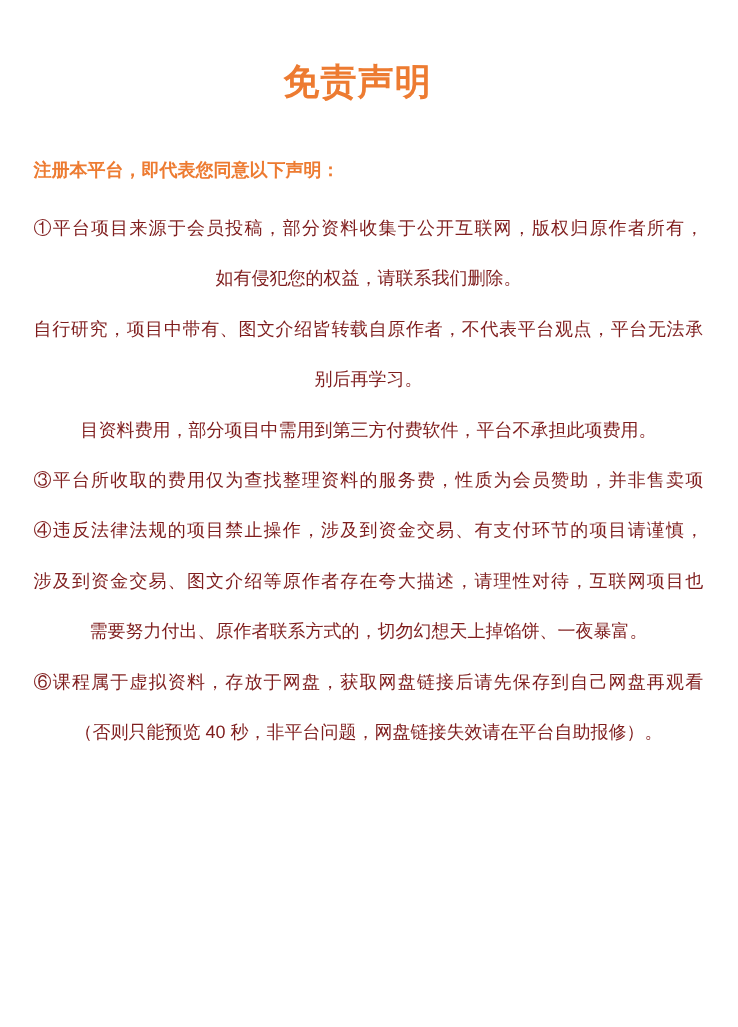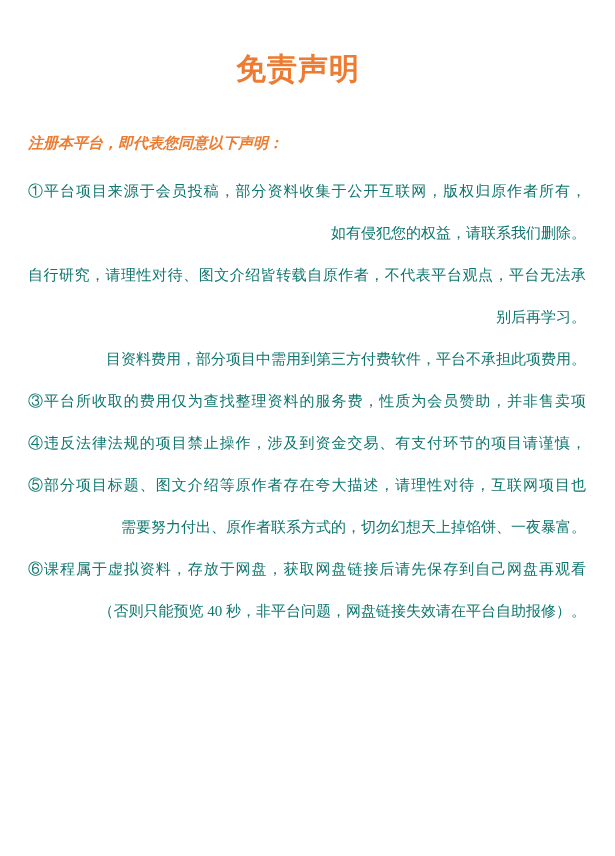--- a/index.html
+++ b/index.html
@@ -30,62 +30,61 @@
   }
   .lead {
     position: absolute;
     left: 28px;
     top: 132px;
     width: 558px;
     font-size: 15px;
     line-height: 22px;
     font-weight: 700;
     color: #ED7B31;
-    font-style: italic;
   }
   .body {
     position: absolute;
     left: 28px;
     top: 170px;
     width: 558px;
     color: #3A3A3A;
   }
   .line {
     height: 42px;
     line-height: 42px;
     font-size: 15px;
     overflow: hidden;
     word-break: break-all;
     overflow-wrap: anywhere;
-    text-align: right;
+    text-align: center;
     white-space: normal;
   }
   .line.justify {
     text-align: justify;
     text-align-last: justify;
   }
   .line.justify::after {
     content: "";
     display: inline-block;
     width: 100%;
     height: 0;
   }
 </style>
 </head>
 <body>
 
 <div class="page" style="background: rgb(255, 255, 255);">
   <h1 class="title" style="color: rgb(237, 123, 49);">免责声明</h1>
   <div class="lead" style="color: rgb(237, 123, 49);">注册本平台，即代表您同意以下声明：</div>
-  <div class="body" id="doc-body" style="color: #0f766e; font-family: Liberation Serif, serif;">
+  <div class="body" id="doc-body" style="color: #7f1d1d;">
       <div class="line justify">①平台项目来源于会员投稿，部分资料收集于公开互联网，版权归原作者所有，</div>
       <div class="line">如有侵犯您的权益，请联系我们删除。</div>
-      <div class="line justify">自行研究，请理性对待、图文介绍皆转载自原作者，不代表平台观点，平台无法承</div>
+      <div class="line justify">自行研究，项目中带有、图文介绍皆转载自原作者，不代表平台观点，平台无法承</div>
       <div class="line">别后再学习。</div>
       <div class="line">目资料费用，部分项目中需用到第三方付费软件，平台不承担此项费用。</div>
       <div class="line justify">③平台所收取的费用仅为查找整理资料的服务费，性质为会员赞助，并非售卖项</div>
       <div class="line justify">④违反法律法规的项目禁止操作，涉及到资金交易、有支付环节的项目请谨慎，</div>
-      <div class="line justify">⑤部分项目标题、图文介绍等原作者存在夸大描述，请理性对待，互联网项目也</div>
+      <div class="line justify">涉及到资金交易、图文介绍等原作者存在夸大描述，请理性对待，互联网项目也</div>
       <div class="line">需要努力付出、原作者联系方式的，切勿幻想天上掉馅饼、一夜暴富。</div>
       <div class="line justify">⑥课程属于虚拟资料，存放于网盘，获取网盘链接后请先保存到自己网盘再观看</div>
       <div class="line">（否则只能预览 40 秒，非平台问题，网盘链接失效请在平台自助报修）。</div>
     </div>
 </div>
 
 </body></html>

